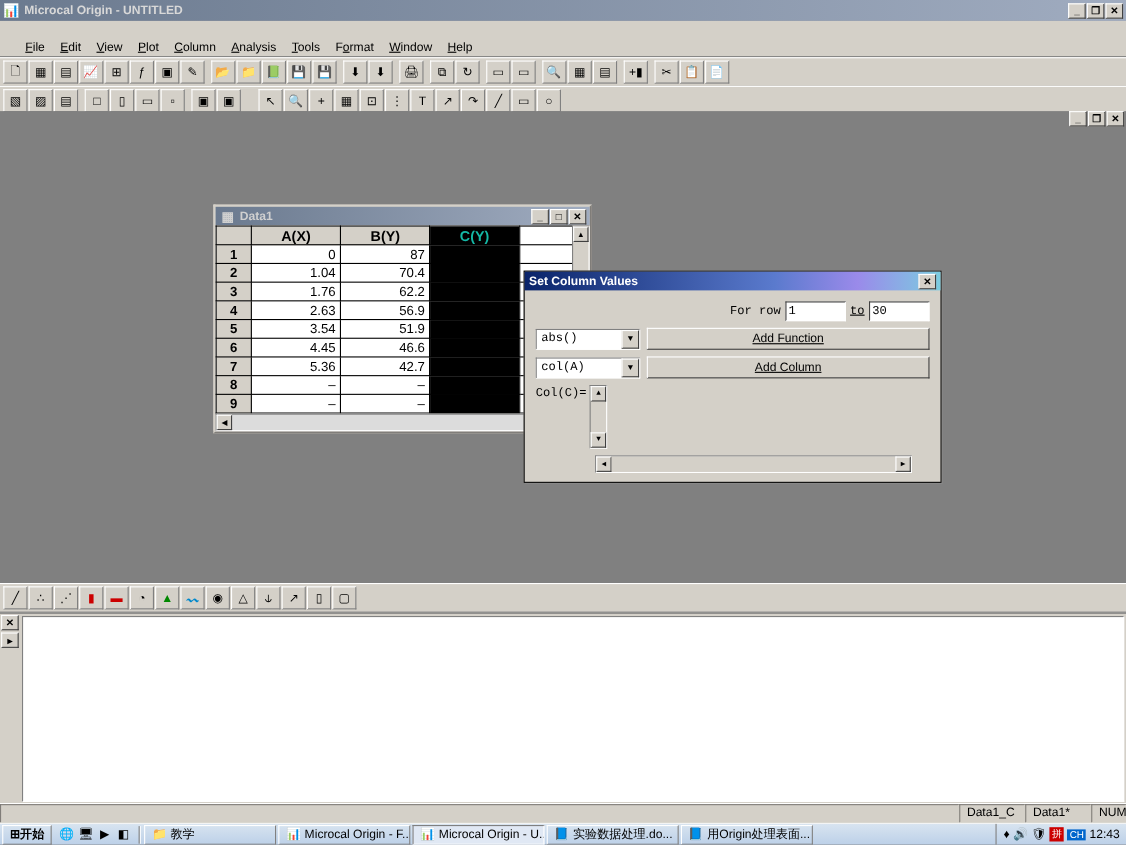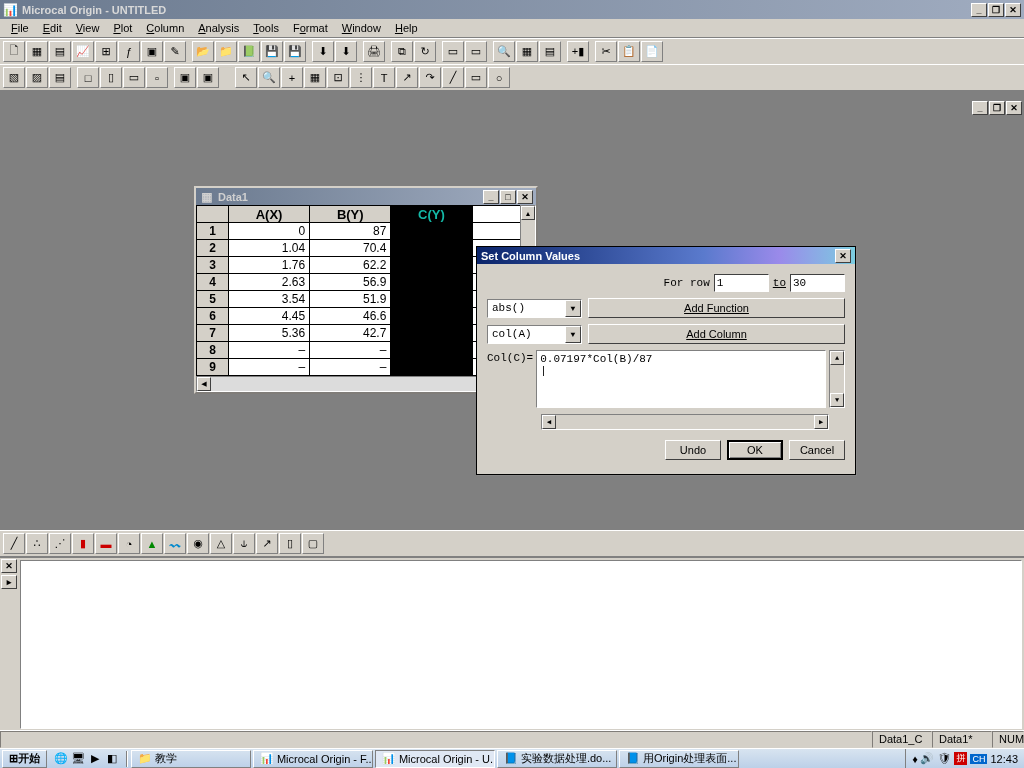--- a/index.html
+++ b/index.html
@@ -32,25 +32,25 @@
   width: 16px; height: 14px;
   background: #d4d0c8;
   border: 1px solid;
   border-color: #fff #404040 #404040 #fff;
   font-size: 9px; font-weight: bold;
   display: flex; align-items: center; justify-content: center;
   font-family: Marlett, Arial;
   color: #000;
 }
 .menubar {
-  height: 19px;
-  background: #d4d0c8;
-  display: flex;
-  align-items: center;
-  padding: 0 4px;
+  height: 33px;
+  background: #d4d0c8;
+  display: flex;
+  align-items: flex-end;
+  padding: 0 16px;
   border-bottom: 1px solid #808080;
 }
 .menu-item {
   padding: 2px 7px;
   cursor: default;
 }
 .menu-item .uchar { text-decoration: underline; }
 .toolbar {
   background: #d4d0c8;
   display: flex;
@@ -539,36 +539,30 @@
             <div class="combo" style="width:95px">
               <span>col(A)</span>
               <div class="combo-btn">▼</div>
             </div>
             <button class="btn uline" style="flex:1">Add Column</button>
           </div>
         </div>
       </div>
       <div class="dlg-row" style="align-items:flex-start;gap:3px;margin-top:6px">
         <span style="padding-top:2px">Col(C)=</span>
-        <div class="formula-box"><span>0.07197*Col(B)/87</span><br>|</div>
         <div class="scrollbar-v" style="height:58px">
           <div class="sbtn">▲</div>
           <div style="flex:1"></div>
           <div class="sbtn">▼</div>
         </div>
       </div>
       <div class="hscroll" style="margin-left:54px;margin-right:16px">
         <div class="sbtn">◀</div>
         <div style="flex:1;background:#d4d0c8"></div>
         <div class="sbtn">▶</div>
-      </div>
-      <div class="dlg-row" style="justify-content:flex-end;gap:6px;margin-top:10px;font-family:'MS Sans Serif',Tahoma">
-        <button class="btn" style="width:56px">Undo</button>
-        <button class="btn" style="width:56px;border:2px solid #000;box-shadow:inset 1px 1px 0 #fff,inset -1px -1px 0 #808080">OK</button>
-        <button class="btn" style="width:56px">Cancel</button>
       </div>
     </div>
   </div>
 </div>
 
 <div class="bottom-toolbar">
   <div class="tbgroup">
     <div class="tbtn">╱</div>
     <div class="tbtn">∴</div>
     <div class="tbtn">⋰</div>

